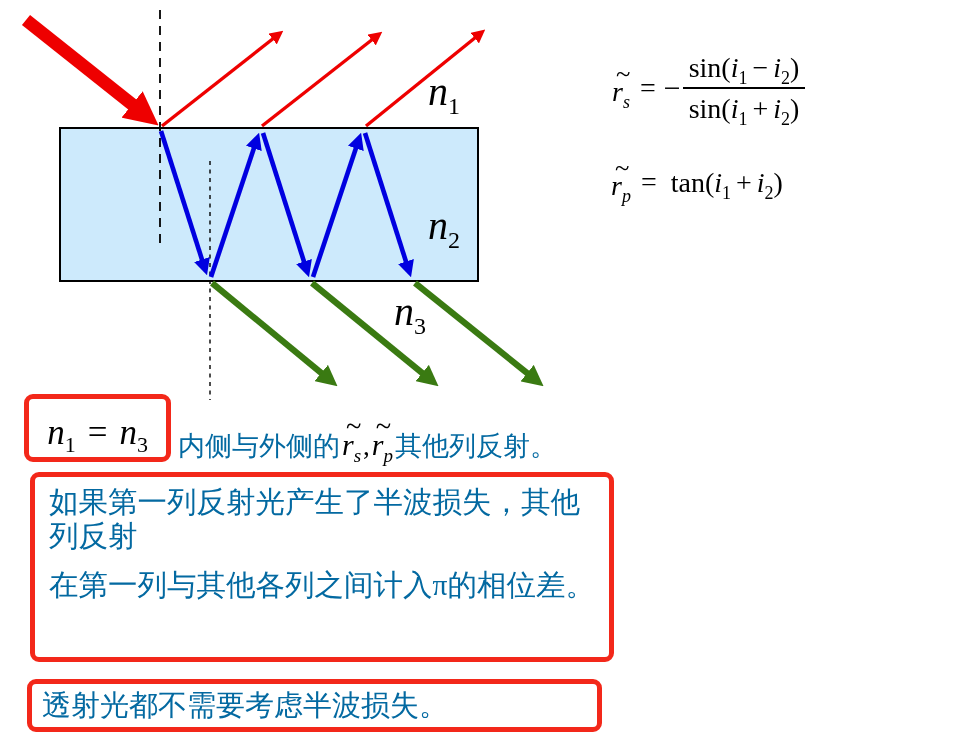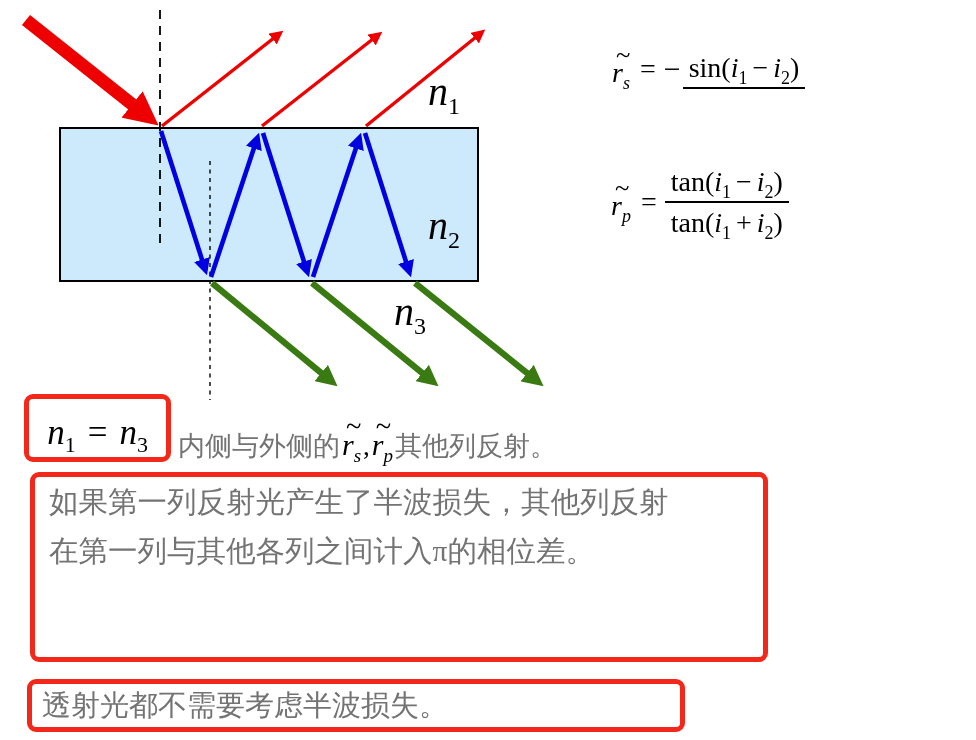--- a/index.html
+++ b/index.html
@@ -41,21 +41,21 @@
     box-sizing:border-box;
   }
   .eqbox{
     display:flex;align-items:center;justify-content:center;
     font-style:italic;font-size:35px;padding-top:10px;white-space:nowrap;
   }
   .eqbox sub{font-size:22px;font-style:normal;line-height:0;}
   .eqbox .eqsp{font-style:normal;margin:0 12px;}
 
   
-  .cjk{font-family:"Liberation Serif","DejaVu Serif",serif;color:#737373;}
+  .cjk{font-family:"Liberation Serif","DejaVu Serif",serif;color:#0369a1;}
   .note{
     position:absolute;display:flex;align-items:baseline;font-size:27px;white-space:nowrap;
   }
   .note .rwrap{font-size:30px;margin:0 2px;}
   .note .rwrap sub{font-size:19px;}
   .bigbox{padding:8px 14px;font-size:29.5px;line-height:34px;}
   .bigbox .para2{margin-top:15px;}
   .smallbox{
     display:flex;align-items:center;padding-left:10px;font-size:29px;white-space:nowrap;
   }
@@ -104,48 +104,48 @@
 <div class="nlabel" style="left:428px;top:72px"><span>n</span><sub>1</sub></div>
 <div class="nlabel" style="left:428px;top:206px"><span>n</span><sub>2</sub></div>
 <div class="nlabel" style="left:394px;top:292px"><span>n</span><sub>3</sub></div>
 
 <div class="formula" style="left:612px;top:48px">
   <span class="rwrap"><span class="tld">~</span><span>r</span><sub>s</sub></span>
   <span class="eq">=</span>
   <span class="sign">−</span>
   <span class="frac">
     <span class="num"><span class="fn">sin(</span><span>i</span><sub>1</sub><span class="op">−</span><span>i</span><sub>2</sub><span class="fn">)</span></span>
+    <span class="den"><span class="fn">sin(</span><span>i</span><sub>1</sub><span class="op">+</span><span>i</span><sub>2</sub><span class="fn">)</span></span>
   </span>
 </div>
 
 <div class="formula" style="left:611px;top:162px">
   <span class="rwrap"><span class="tld">~</span><span>r</span><sub>p</sub></span>
   <span class="eq">=</span>
   <span class="frac">
-    <span class="num"><span class="fn">tan(</span><span>i</span><sub>1</sub><span class="op">−</span><span>i</span><sub>2</sub><span class="fn">)</span></span>
     <span class="den"><span class="fn">tan(</span><span>i</span><sub>1</sub><span class="op">+</span><span>i</span><sub>2</sub><span class="fn">)</span></span>
   </span>
 </div>
 
 <div class="redbox eqbox" style="left:24px;top:394px;width:147px;height:68px;">
   <span><span>n</span><sub>1</sub></span>
   <span class="eqsp">=</span>
   <span><span>n</span><sub>3</sub></span>
 </div>
 
 <div class="note" style="left:178px;top:420px">
   <span class="cjk">内侧与外侧的</span>
   <span class="rwrap"><span class="tld">~</span><span>r</span><sub>s</sub></span>
   <span>,</span>
   <span class="rwrap"><span class="tld">~</span><span>r</span><sub>p</sub></span>
   <span class="cjk">其他列反射。</span>
 </div>
 
-<div class="redbox bigbox cjk" style="left:30px;top:472px;width:738px;height:190px;">
+<div class="redbox bigbox cjk" style="left:30px;top:472px;width:584px;height:190px;">
   <div>
     <div>如果第一列反射光产生了半波损失，其他列反射</div>
   </div>
   <div class="para2">在第一列与其他各列之间计入π的相位差。</div>
 </div>
 
-<div class="redbox smallbox cjk" style="left:27px;top:679px;width:658px;height:53px;">
+<div class="redbox smallbox cjk" style="left:27px;top:679px;width:575px;height:53px;">
   <span>透射光都不需要考虑半波损失。</span>
 </div>
 
 </body></html>

